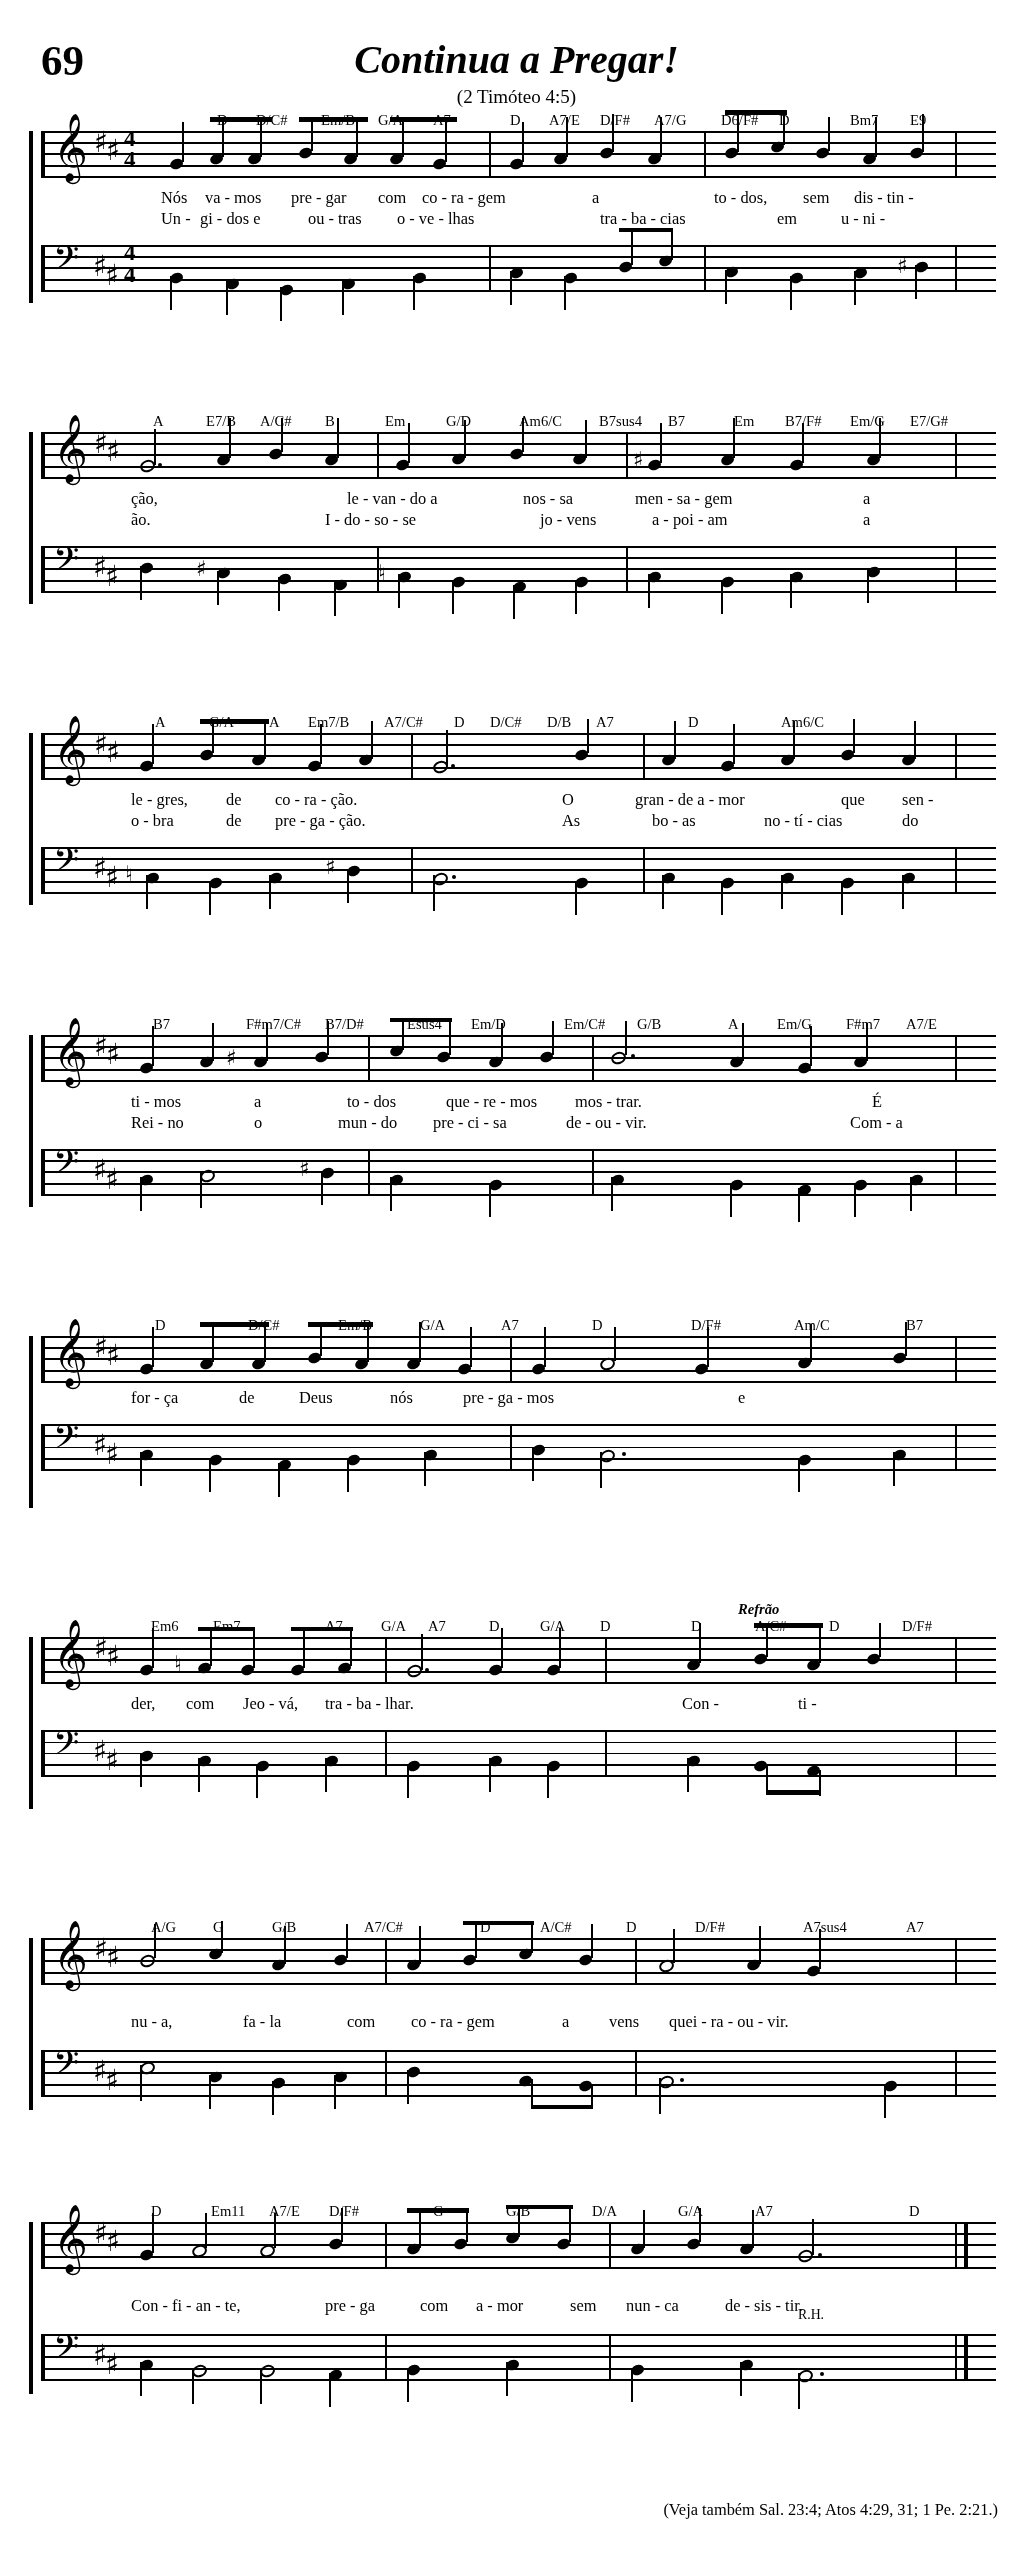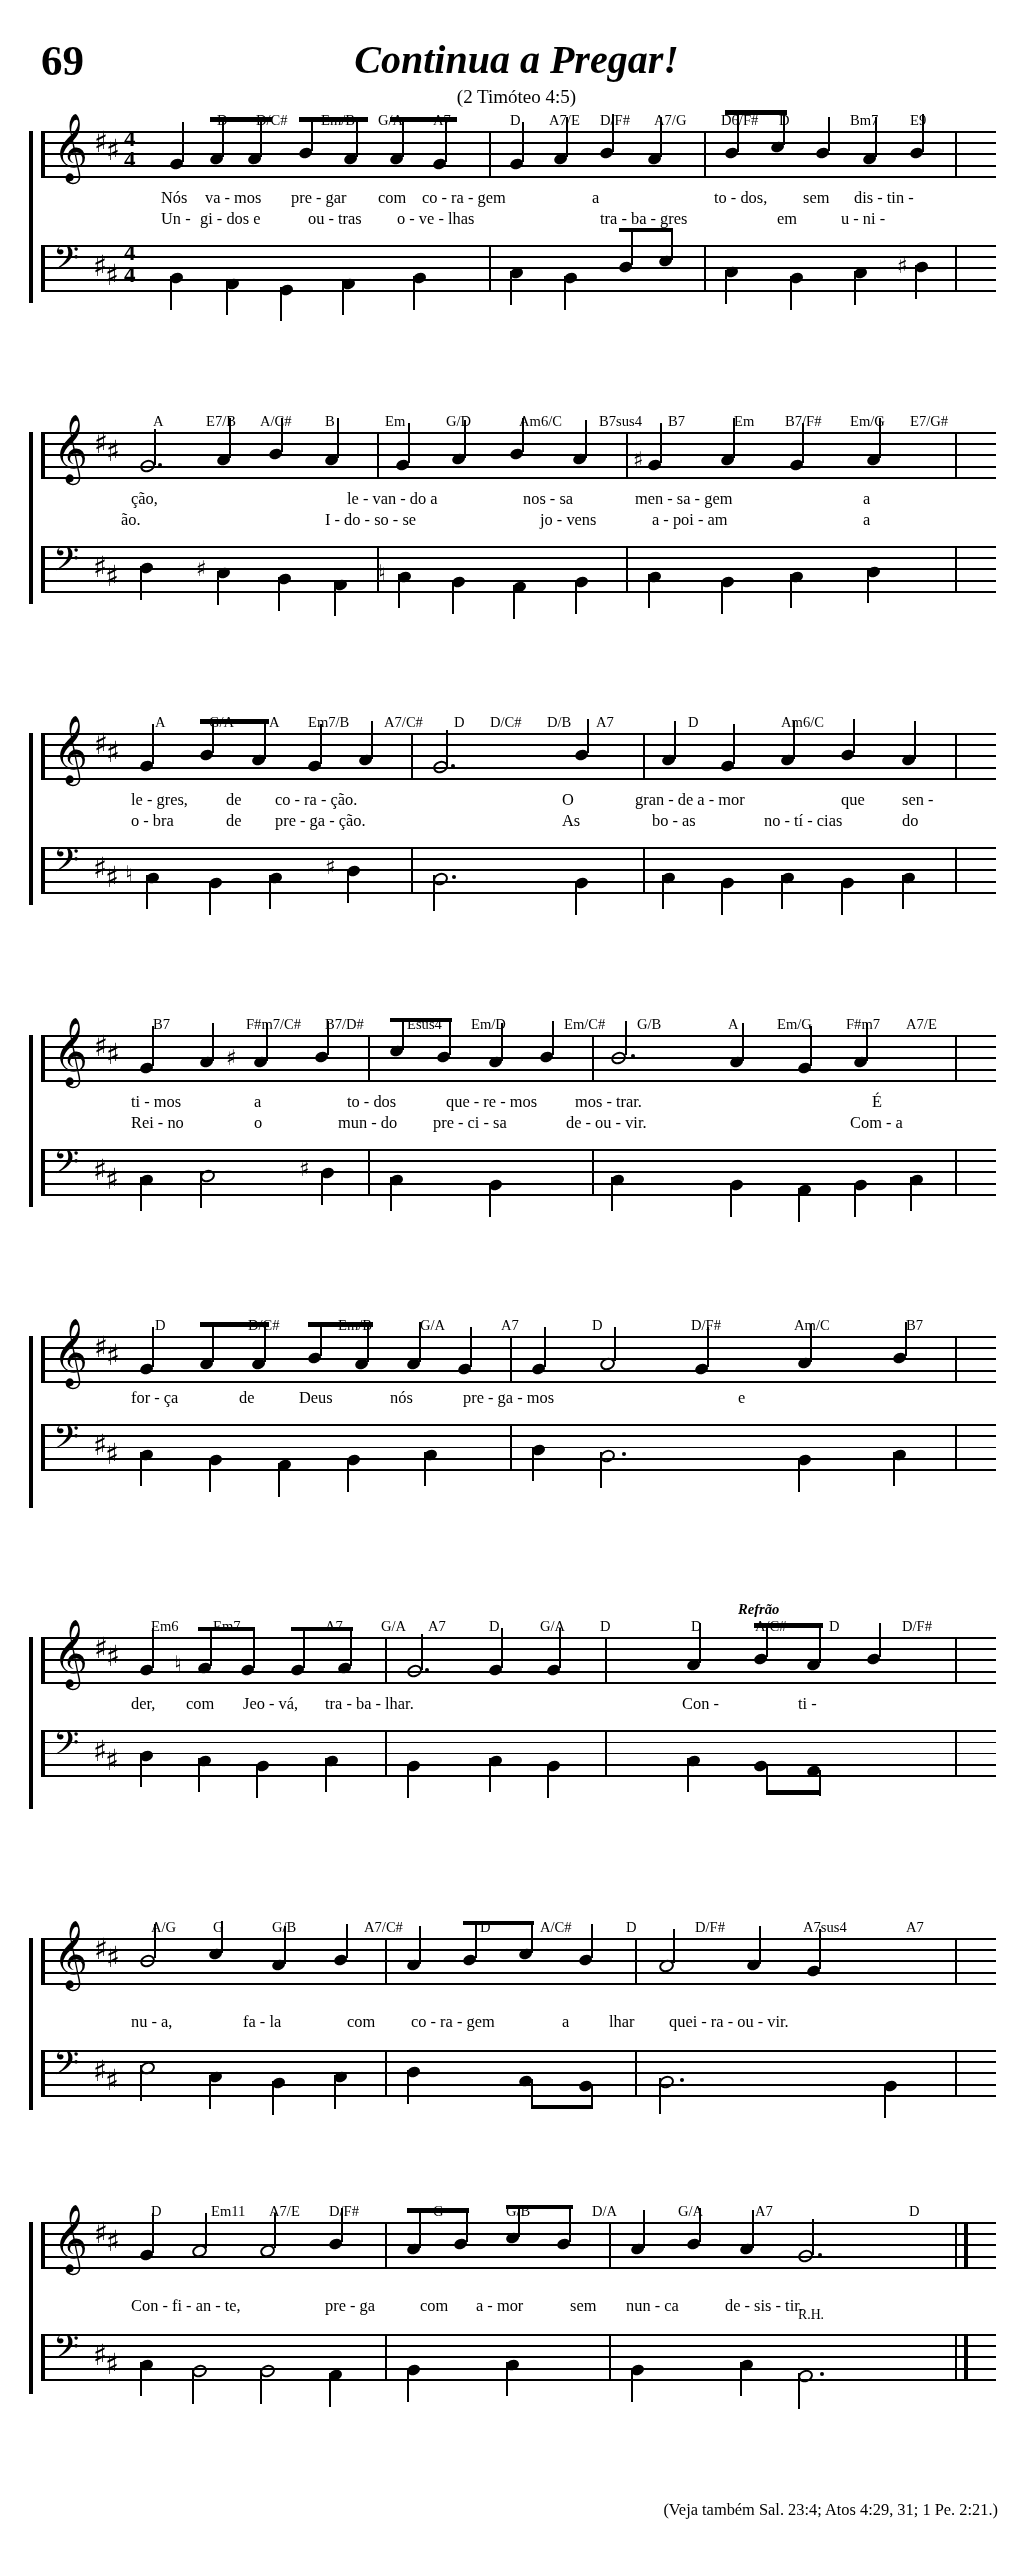--- a/index.html
+++ b/index.html
@@ -142,21 +142,21 @@
       <span class="lyr" style="left:551px">a</span>
       <span class="lyr" style="left:673px">to - dos,</span>
       <span class="lyr" style="left:762px">sem</span>
       <span class="lyr" style="left:813px">dis - tin -</span>
     </div>
     <div class="lyrics">
       <span class="lyr" style="left:120px">Un -</span>
       <span class="lyr" style="left:159px">gi - dos e</span>
       <span class="lyr" style="left:267px">ou - tras</span>
       <span class="lyr" style="left:356px">o - ve - lhas</span>
-      <span class="lyr" style="left:559px">tra - ba - gres</span>
+      <span class="lyr" style="left:559px">tra - ba - cias</span>
       <span class="lyr" style="left:736px">em</span>
       <span class="lyr" style="left:800px">u - ni -</span>
     </div>
 
     <div class="staff-wrap" style="margin-top:15.5px;height:52px;">
       <div class="staff">
         <div class="line l0"></div>
           <div class="line l1"></div>
           <div class="line l2"></div>
           <div class="line l3"></div>
@@ -263,21 +263,21 @@
     </div>
 
     <div class="lyrics" style="margin-top:5.2px;">
       <span class="lyr" style="left:90px">ção,</span>
       <span class="lyr" style="left:306px">le - van - do a</span>
       <span class="lyr" style="left:482px">nos - sa</span>
       <span class="lyr" style="left:594px">men - sa - gem</span>
       <span class="lyr" style="left:822px">a</span>
     </div>
     <div class="lyrics">
-      <span class="lyr" style="left:80px">ão.</span>
+      <span class="lyr" style="left:90px">ão.</span>
       <span class="lyr" style="left:284px">I - do - so - se</span>
       <span class="lyr" style="left:499px">jo - vens</span>
       <span class="lyr" style="left:611px">a - poi - am</span>
       <span class="lyr" style="left:822px">a</span>
     </div>
 
     <div class="staff-wrap" style="margin-top:15.5px;height:52px;">
       <div class="staff">
         <div class="line l0"></div>
           <div class="line l1"></div>
@@ -825,21 +825,21 @@
         <div class="barline" style="left:914px"></div>
       </div>
     </div>
 
     <div class="lyrics" style="margin-top:22.4px;">
       <span class="lyr" style="left:90px">nu - a,</span>
       <span class="lyr" style="left:202px">fa - la</span>
       <span class="lyr" style="left:306px">com</span>
       <span class="lyr" style="left:370px">co - ra - gem</span>
       <span class="lyr" style="left:521px">a</span>
-      <span class="lyr" style="left:568px">lhar</span>
+      <span class="lyr" style="left:568px">vens</span>
       <span class="lyr" style="left:628px">quei - ra - ou - vir.</span>
     </div>
 
     <div class="staff-wrap" style="margin-top:17px;height:52px;">
       <div class="staff">
         <div class="line l0"></div>
           <div class="line l1"></div>
           <div class="line l2"></div>
           <div class="line l3"></div>
           <div class="line l4"></div>

